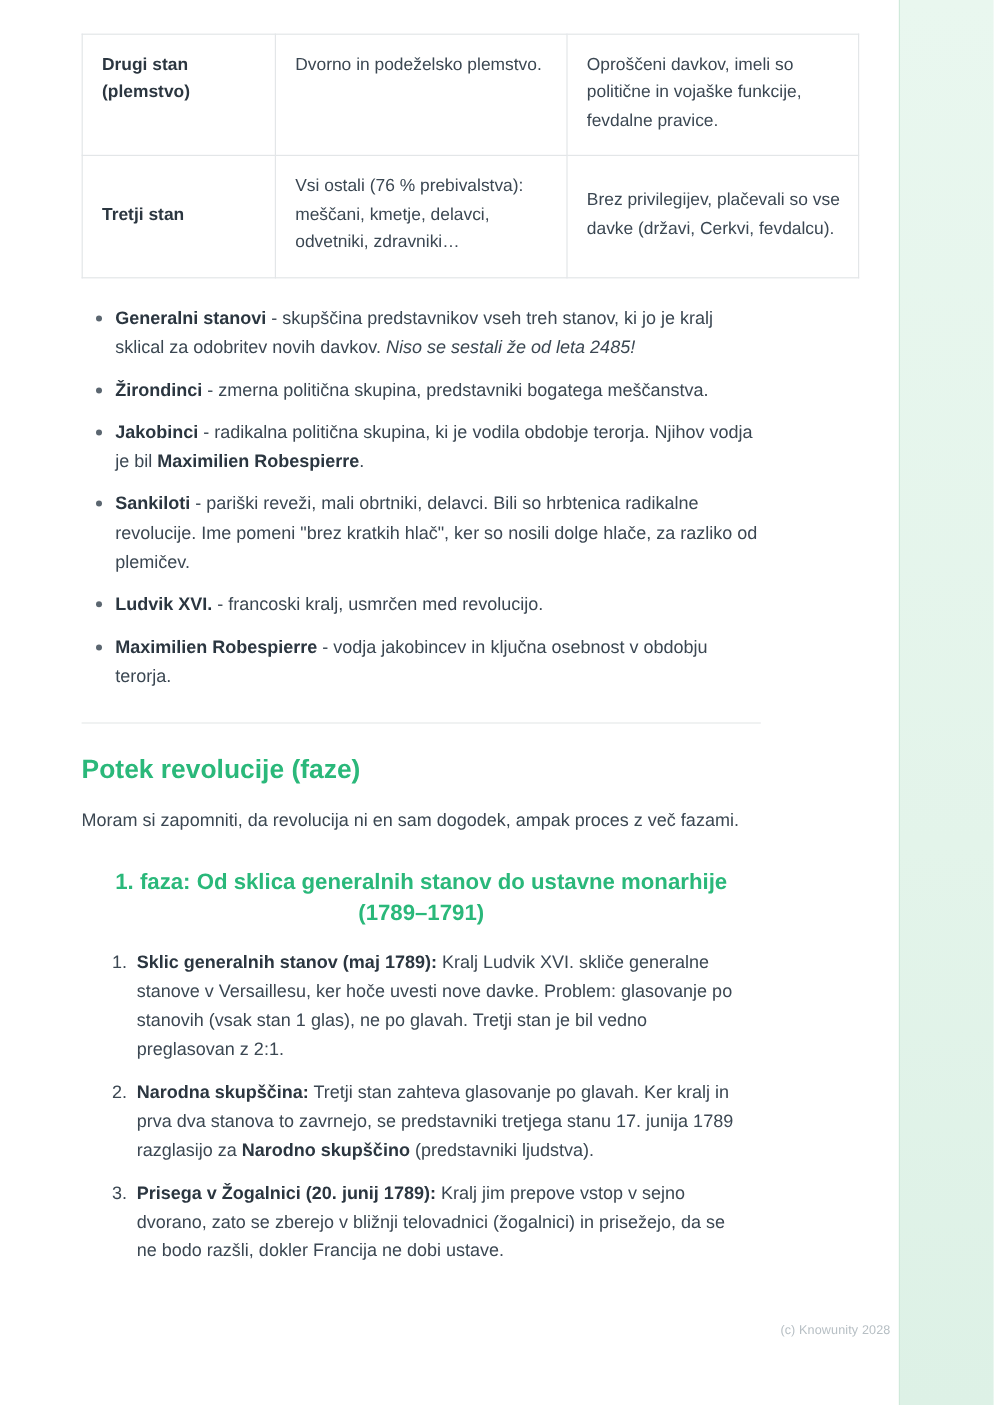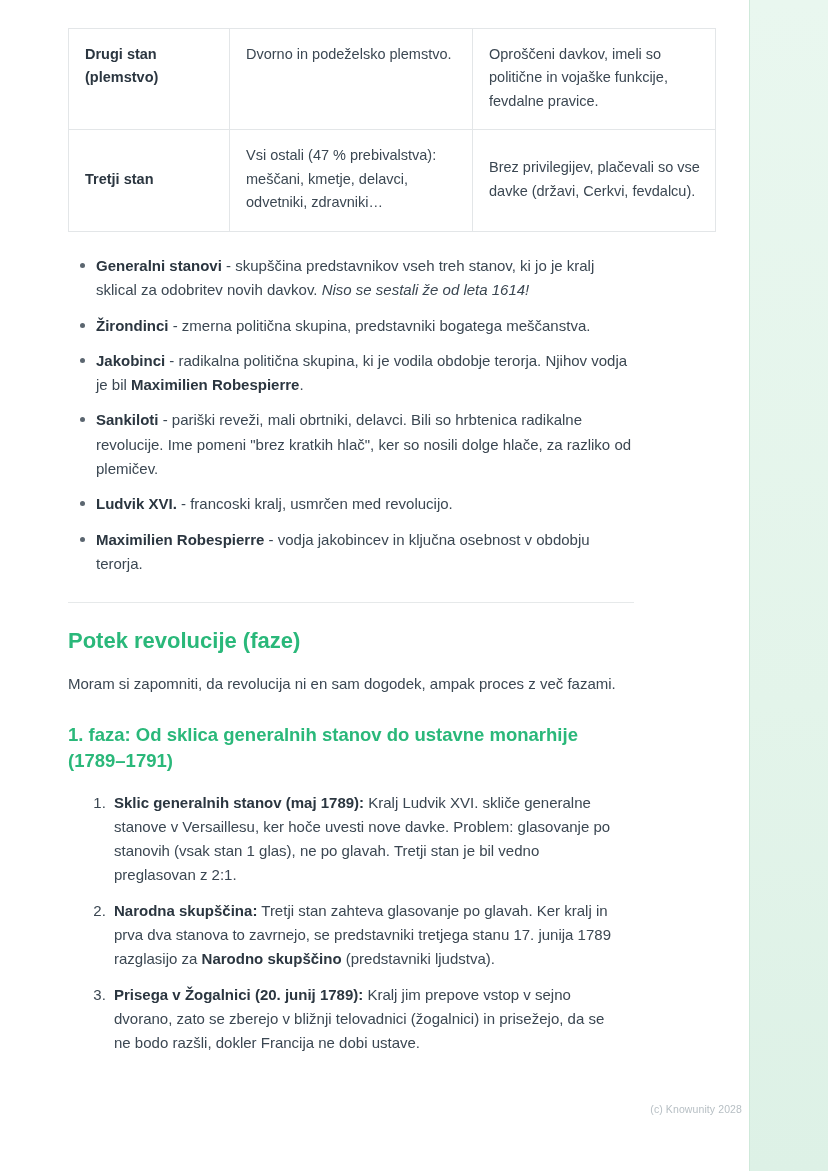--- a/index.html
+++ b/index.html
@@ -119,20 +119,21 @@
     color: #3b4752;
     width: 566px;
   }
   h3.phase {
     color: #2ab87a;
     font-size: 18.5px;
     line-height: 1.42;
     margin: 0 0 14px 0;
     font-weight: bold;
     width: 566px;
+    text-align: center;
   }
 
   ol.phases {
     margin: 16px;
     padding-left: 26px;
     font-size: 15px;
     line-height: 1.62;
     color: #3b4752;
   }
   ol.phases > li {
@@ -161,29 +162,29 @@
 
     <table class="stan-table">
       <tbody>
         <tr>
           <td class="c1">Drugi stan (plemstvo)</td>
           <td class="c2">Dvorno in podeželsko plemstvo.</td>
           <td class="c3">Oproščeni davkov, imeli so politične in vojaške funkcije, fevdalne pravice.</td>
         </tr>
         <tr>
           <td class="c1 mid-align">Tretji stan</td>
-          <td class="c2">Vsi ostali (47 % prebivalstva): meščani, kmetje, delavci, odvetniki, zdravniki…</td>
+          <td class="c2">Vsi ostali (76 % prebivalstva): meščani, kmetje, delavci, odvetniki, zdravniki…</td>
           <td class="c3 mid-align">Brez privilegijev, plačevali so vse davke (državi, Cerkvi, fevdalcu).</td>
         </tr>
       </tbody>
     </table>
 
     <ul class="terms">
       <li>
-        <span class="b">Generalni stanovi</span><span> - skupščina predstavnikov vseh treh stanov, ki jo je kralj sklical za odobritev novih davkov. </span><span class="it">Niso se sestali že od leta 1614!</span>
+        <span class="b">Generalni stanovi</span><span> - skupščina predstavnikov vseh treh stanov, ki jo je kralj sklical za odobritev novih davkov. </span><span class="it">Niso se sestali že od leta 2485!</span>
       </li>
       <li>
         <span class="b">Žirondinci</span><span> - zmerna politična skupina, predstavniki bogatega meščanstva.</span>
       </li>
       <li>
         <span class="b">Jakobinci</span><span> - radikalna politična skupina, ki je vodila obdobje terorja. Njihov vodja je bil </span><span class="b">Maximilien Robespierre</span><span>.</span>
       </li>
       <li>
         <span class="b">Sankiloti</span><span> - pariški reveži, mali obrtniki, delavci. Bili so hrbtenica radikalne revolucije. Ime pomeni "brez kratkih hlač", ker so nosili dolge hlače, za razliko od plemičev.</span>
       </li>

